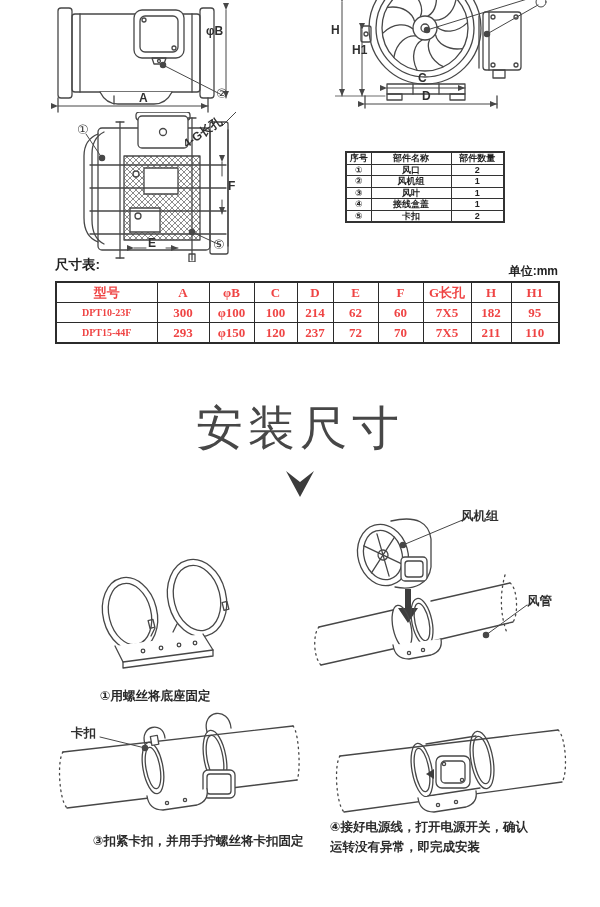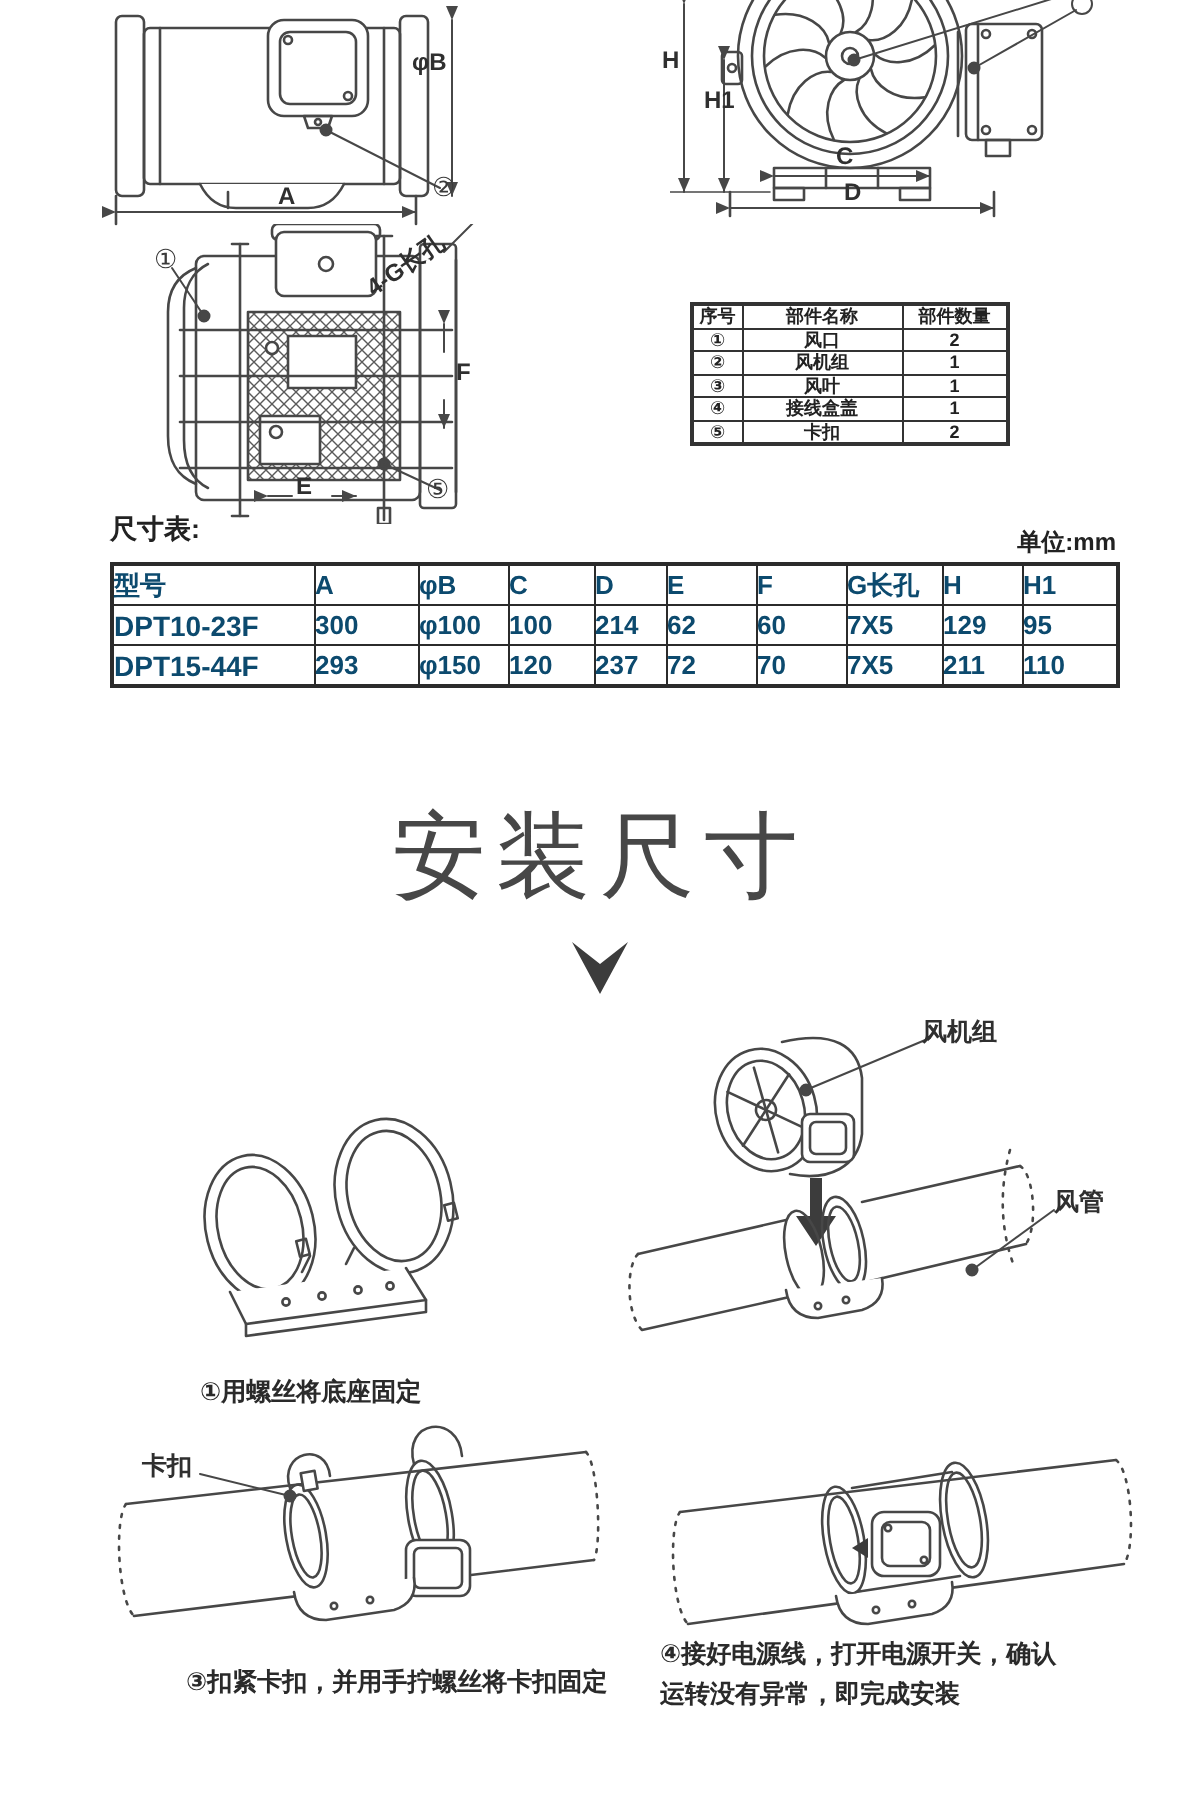--- a/index.html
+++ b/index.html
@@ -14,22 +14,22 @@
   .parts-table{position:absolute;left:345px;top:151px;width:158px;border-collapse:collapse;
                border:2px solid #333;table-layout:fixed;}
   .parts-table th,.parts-table td{border:1px solid #333;font-size:9px;line-height:10.5px;
                padding:0;text-align:center;font-weight:bold;color:#222;}
   
   .size-caption{position:absolute;left:55px;top:256px;font-size:13.5px;font-weight:bold;color:#222;}
   .unit-lbl{position:absolute;left:475px;top:263px;width:83px;text-align:right;font-size:12px;font-weight:bold;color:#222;}
   .size-table{position:absolute;left:55px;top:281px;width:503px;border-collapse:collapse;
               border:2px solid #2b2b2b;table-layout:fixed;}
   .size-table th,.size-table td{border:1.5px solid #2b2b2b;font-size:13px;height:19px;
-              padding:0;text-align:left;font-weight:bold;color:#0c4a6e;}
-  .size-table td:first-child{font-size:14px;}
+              padding:0;text-align:center;font-weight:bold;color:#ef4444;font-family:Liberation Serif, serif;}
+  .size-table td:first-child{font-size:10px;}
   
   .install-title{position:absolute;left:0;top:397px;width:600px;text-align:center;
                  font-size:47px;letter-spacing:5px;color:#474747;font-weight:400;}
   .step-caption{position:absolute;font-size:12.5px;font-weight:bold;color:#2a2a2a;line-height:1.62;}
   .cap4{width:200px;}
   .ink{stroke:#474747;fill:none;stroke-width:1.3;stroke-linecap:round;stroke-linejoin:round;}
 </style>
 </head>
 <body>
 
@@ -269,21 +269,21 @@
     <tbody>
         <tr>
           <td>DPT10-23F</td>
           <td>300</td>
           <td>φ100</td>
           <td>100</td>
           <td>214</td>
           <td>62</td>
           <td>60</td>
           <td>7X5</td>
-          <td>129</td>
+          <td>182</td>
           <td>95</td>
         </tr>
         <tr>
           <td>DPT15-44F</td>
           <td>293</td>
           <td>φ150</td>
           <td>120</td>
           <td>237</td>
           <td>72</td>
           <td>70</td>

